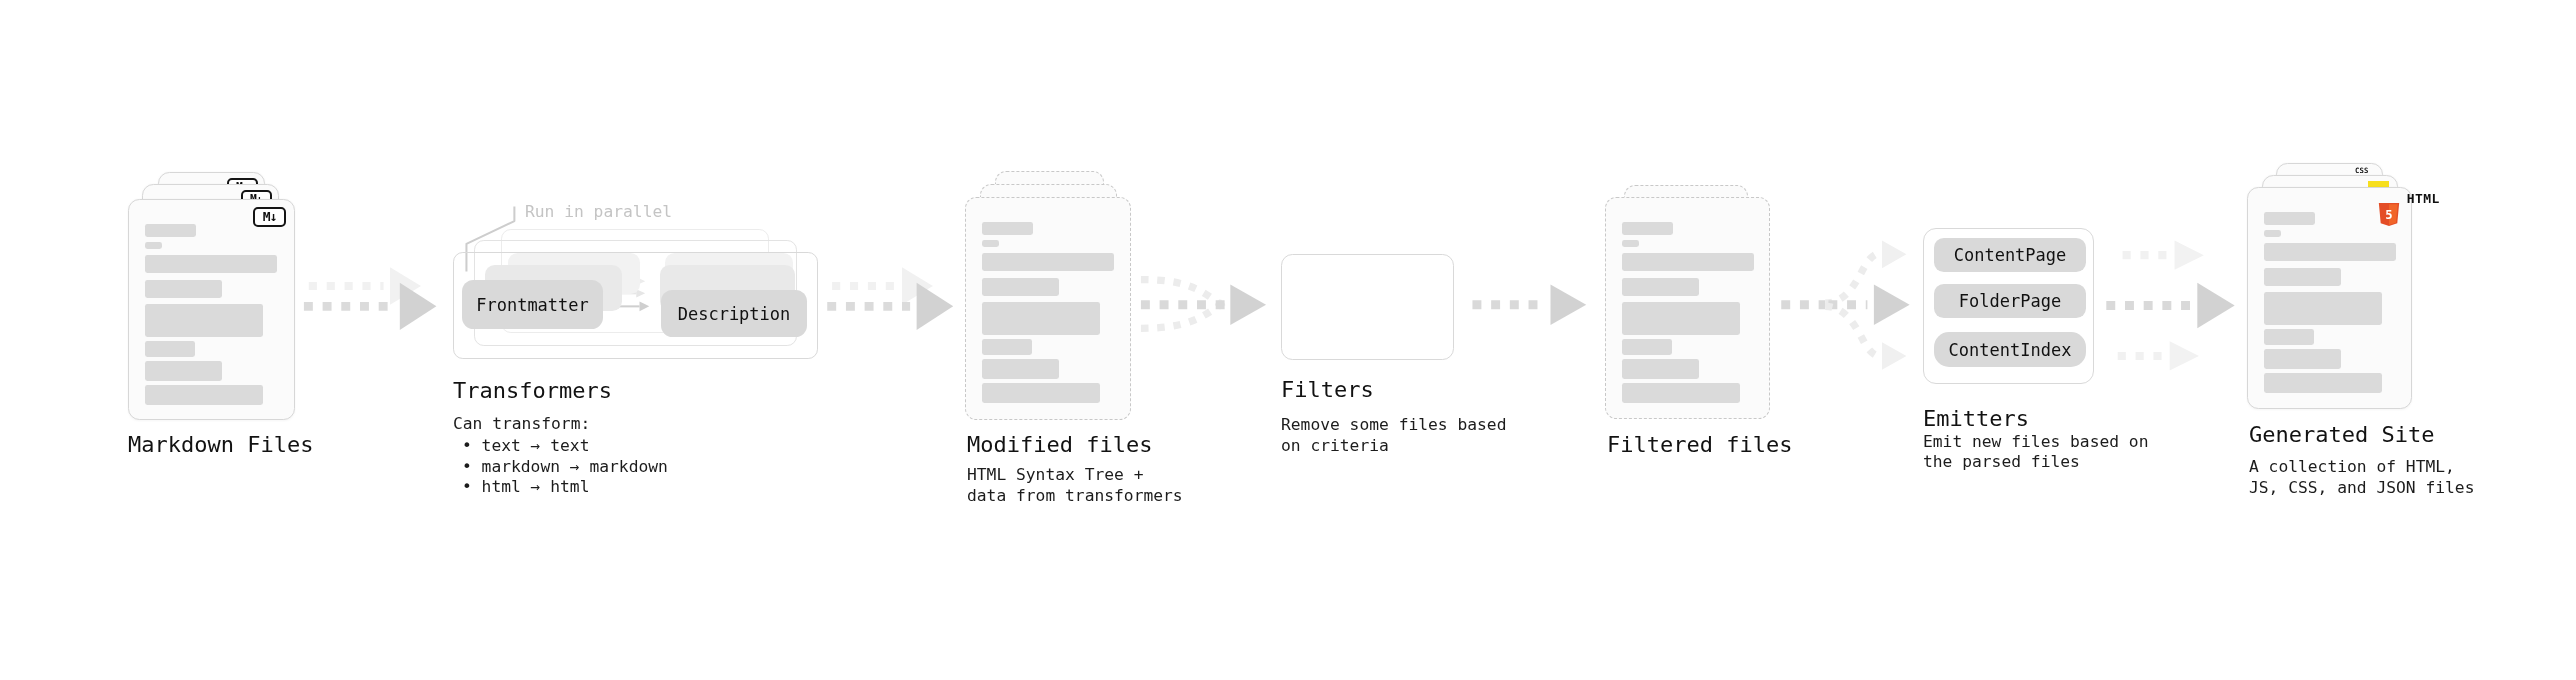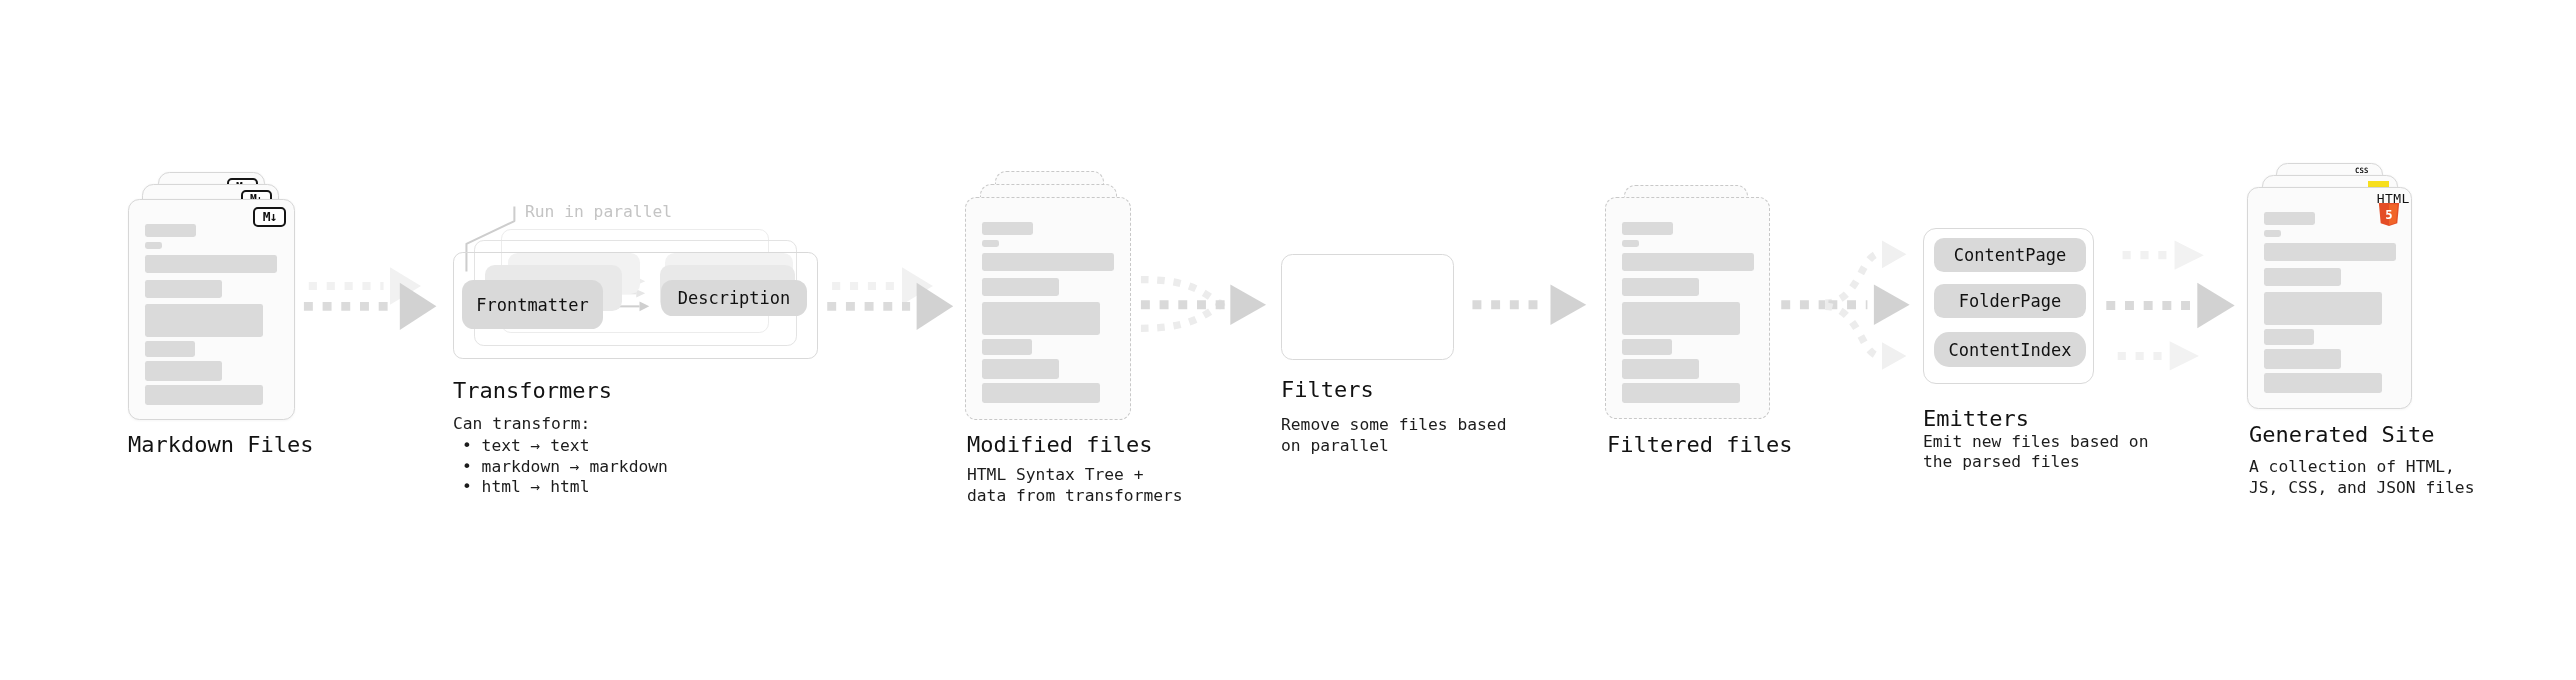--- a/index.html
+++ b/index.html
@@ -24,21 +24,21 @@
   .b8{top:185px;width:118px;height:19.5px}
 
   
   .md-badge{position:absolute;top:6.5px;right:8.1px;width:32.5px;height:20.3px;border:2.4px solid #151515;border-radius:4.9px;
     background:#ffffff;display:flex;align-items:center;justify-content:center;
     font-weight:bold;font-size:13px;letter-spacing:-0.8px;color:#111;box-sizing:border-box;}
   .md-badge.sm{width:31px;height:18.7px;font-size:11.4px;top:4.9px;right:6.5px;}
 
   
   .html5-badge{position:absolute;top:6.5px;right:9.8px;width:24.4px;text-align:center;}
-  .html5-badge .word{font-size:13px;font-weight:normal;color:#111;letter-spacing:0.4px;line-height:7.3px;}
+  .html5-badge .word{font-size:13px;font-weight:bold;color:#111;letter-spacing:0.4px;line-height:7.3px;margin-left:30px;}
   .css-badge{position:absolute;top:3.3px;right:8.1px;width:24.4px;text-align:center;margin-left:20px;}
   .css-badge .word{font-size:7.3px;font-weight:bold;color:#111;line-height:7.3px;}
   .css-badge .bar-u{margin-top:0.8px;height:3.3px;width:24.4px;background:var(--accent-css,#2965f1);}
   .js-badge{position:absolute;top:4.9px;right:8.1px;width:21px;height:10.6px;background:var(--accent-js,#f7df1e);}
 
   
   .panel{position:absolute;border:1.6px solid #d9d9d9;border-radius:11.4px;background:#ffffff;box-sizing:border-box;}
   .layerbox{position:absolute;border:1.6px solid #e3e3e3;border-radius:9.8px;background:transparent;box-sizing:border-box;}
   .ghost{position:absolute;border-radius:9.8px;}
   .node{position:absolute;background:#d9d9d9;border-radius:11.4px;display:flex;align-items:center;justify-content:center;
@@ -136,21 +136,21 @@
 
   <div class="muted-label" style="left:525px;top:203px">Run in parallel</div>
   <div class="layerbox" style="left:501px;top:229px;width:268px;height:104px;border-color:#ececec"></div>
   <div class="layerbox" style="left:474px;top:240px;width:323px;height:106px;border-color:#e3e3e3"></div>
   <div class="layerbox" style="left:453px;top:252px;width:365px;height:107px;border-color:#d9d9d9"></div>
   <div class="ghost" style="left:508px;top:253px;width:132px;height:41px;background:#f2f2f2"></div>
   <div class="ghost" style="left:485px;top:265px;width:137px;height:46px;background:#e9e9e9"></div>
   <div class="ghost" style="left:665px;top:253px;width:128px;height:41px;background:#f2f2f2"></div>
   <div class="ghost" style="left:660px;top:265px;width:135px;height:46px;background:#e9e9e9"></div>
   <div class="node" style="left:462px;top:280px;width:141px;height:49px">Frontmatter</div>
-  <div class="node" style="left:661px;top:280px;width:146px;height:36px">Description</div>
+  <div class="node" style="left:661px;top:290px;width:146px;height:47px">Description</div>
   <div class="title" style="left:453px;top:379px">Transformers</div>
   <div class="body-line" style="left:453px;top:415px">Can transform:</div>
   <div class="body-line" style="left:462px;top:437px">• text → text</div>
   <div class="body-line" style="left:462px;top:458px">• markdown → markdown</div>
   <div class="body-line" style="left:462px;top:478px">• html → html</div>
 
   <div class="doc dashed" style="left:995px;top:171px;width:109px;height:211px"></div>
   <div class="doc dashed" style="left:980px;top:184px;width:137px;height:211px"></div>
   <div class="doc dashed" style="left:965px;top:197px;width:166px;height:223px">
     <div class="bar b1"></div>
@@ -162,21 +162,21 @@
     <div class="bar b7"></div>
     <div class="bar b8"></div>
   </div>
   <div class="title" style="left:967px;top:433px">Modified files</div>
   <div class="body-line" style="left:967px;top:466px">HTML Syntax Tree +</div>
   <div class="body-line" style="left:967px;top:487px">data from transformers</div>
 
   <div class="panel" style="left:1281px;top:254px;width:173px;height:106px"></div>
   <div class="title" style="left:1281px;top:378px">Filters</div>
   <div class="body-line" style="left:1281px;top:416px">Remove some files based</div>
-  <div class="body-line" style="left:1281px;top:437px">on parallel</div>
+  <div class="body-line" style="left:1281px;top:437px">on criteria</div>
 
   <div class="doc dashed" style="left:1624px;top:185px;width:124px;height:211px"></div>
   <div class="doc dashed" style="left:1605px;top:197px;width:165px;height:222px">
     <div class="bar b1"></div>
     <div class="bar b2"></div>
     <div class="bar b3"></div>
     <div class="bar b4"></div>
     <div class="bar b5"></div>
     <div class="bar b6"></div>
     <div class="bar b7"></div>

